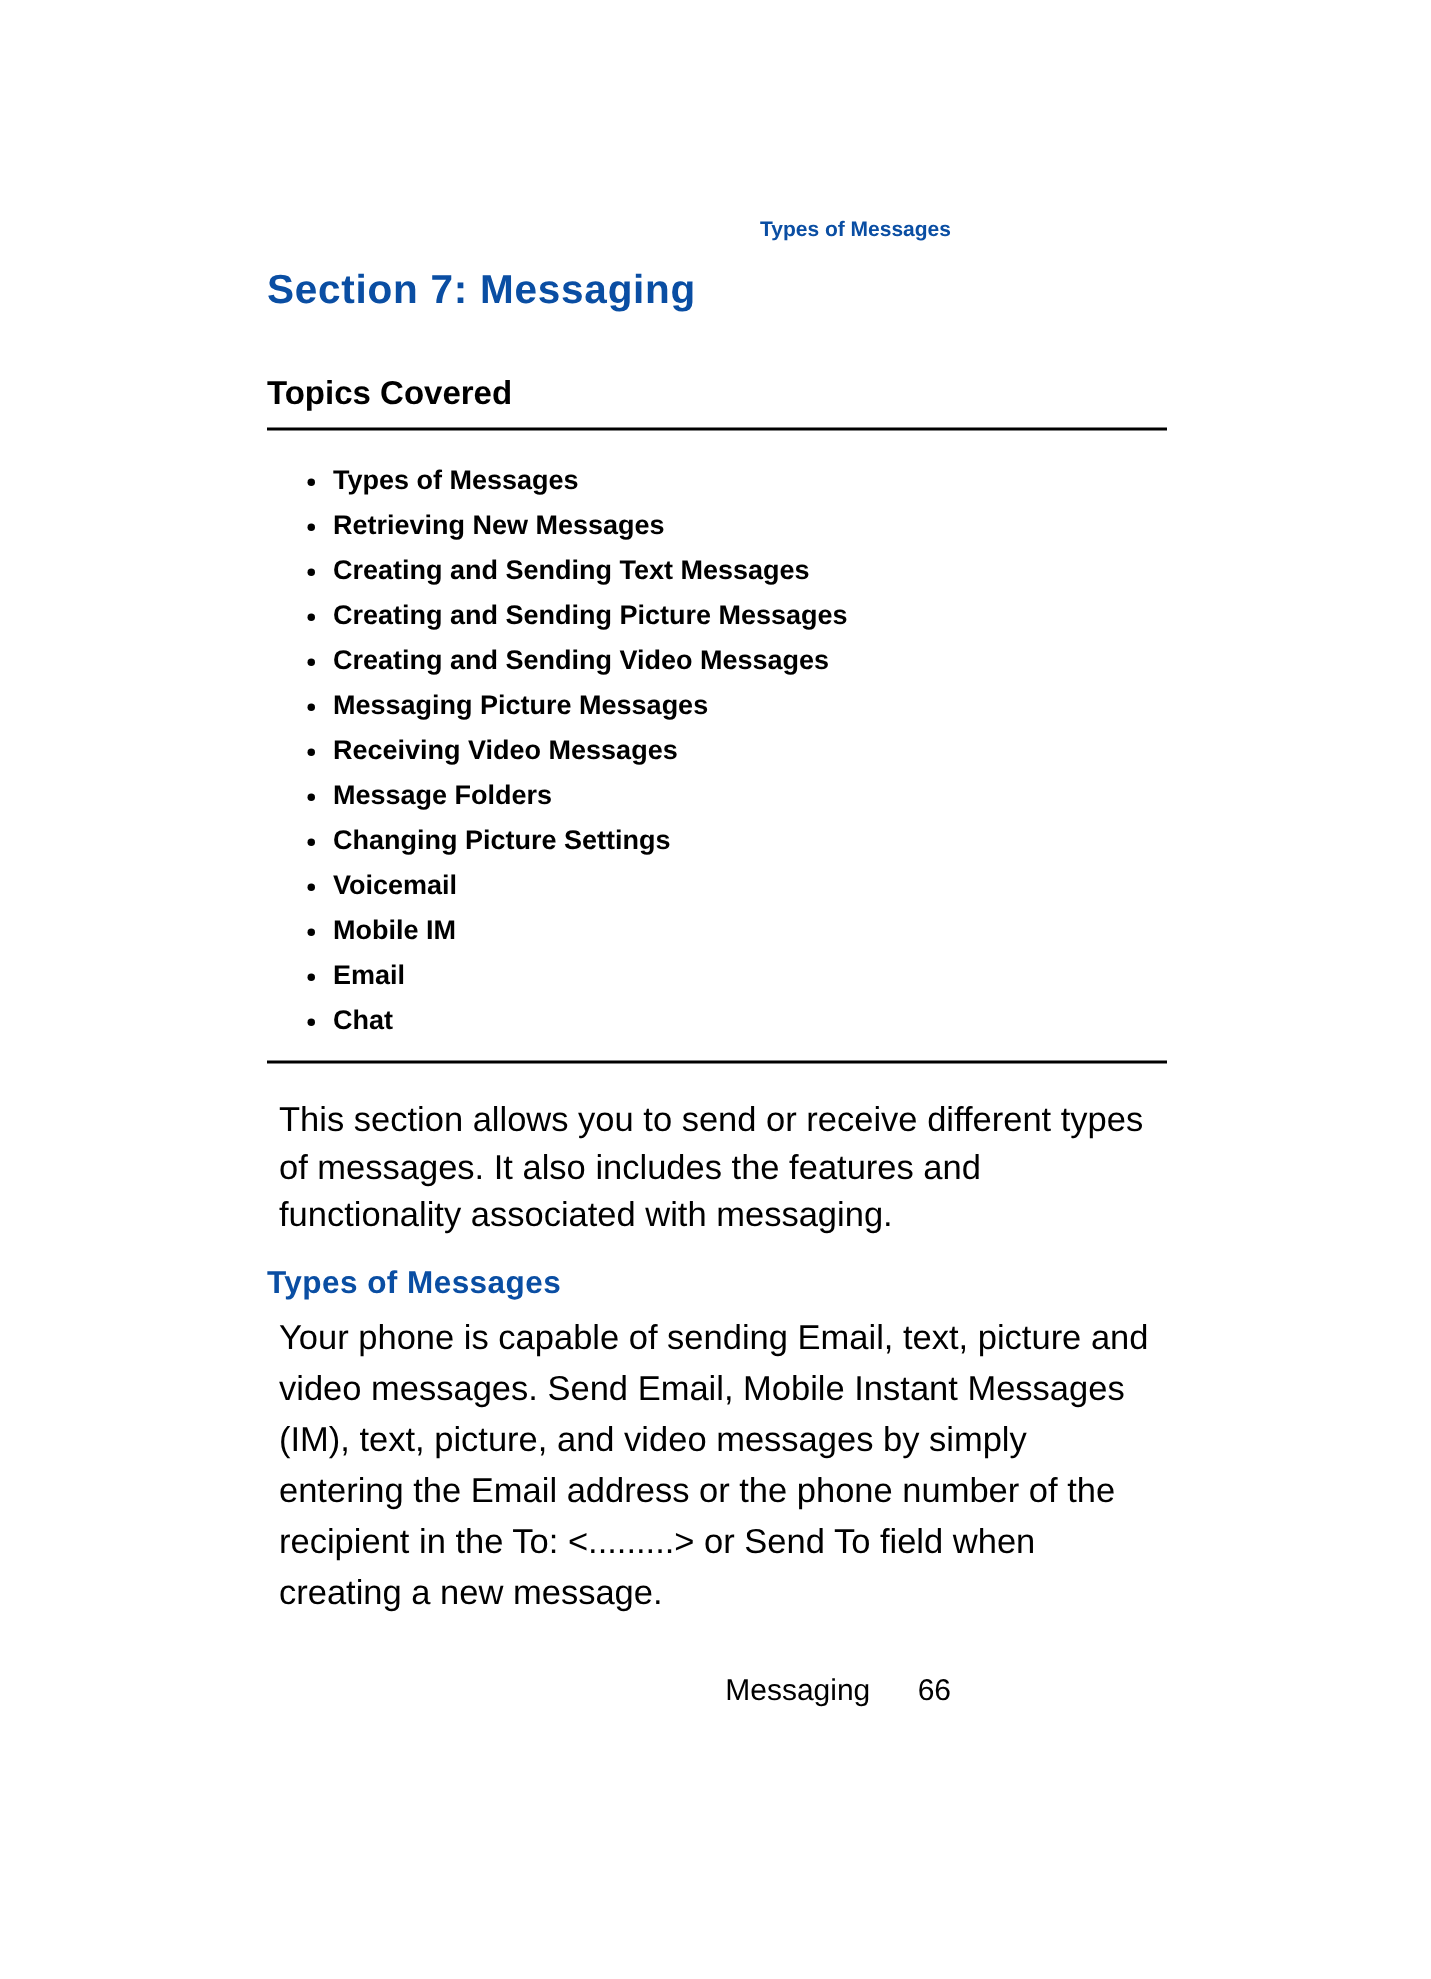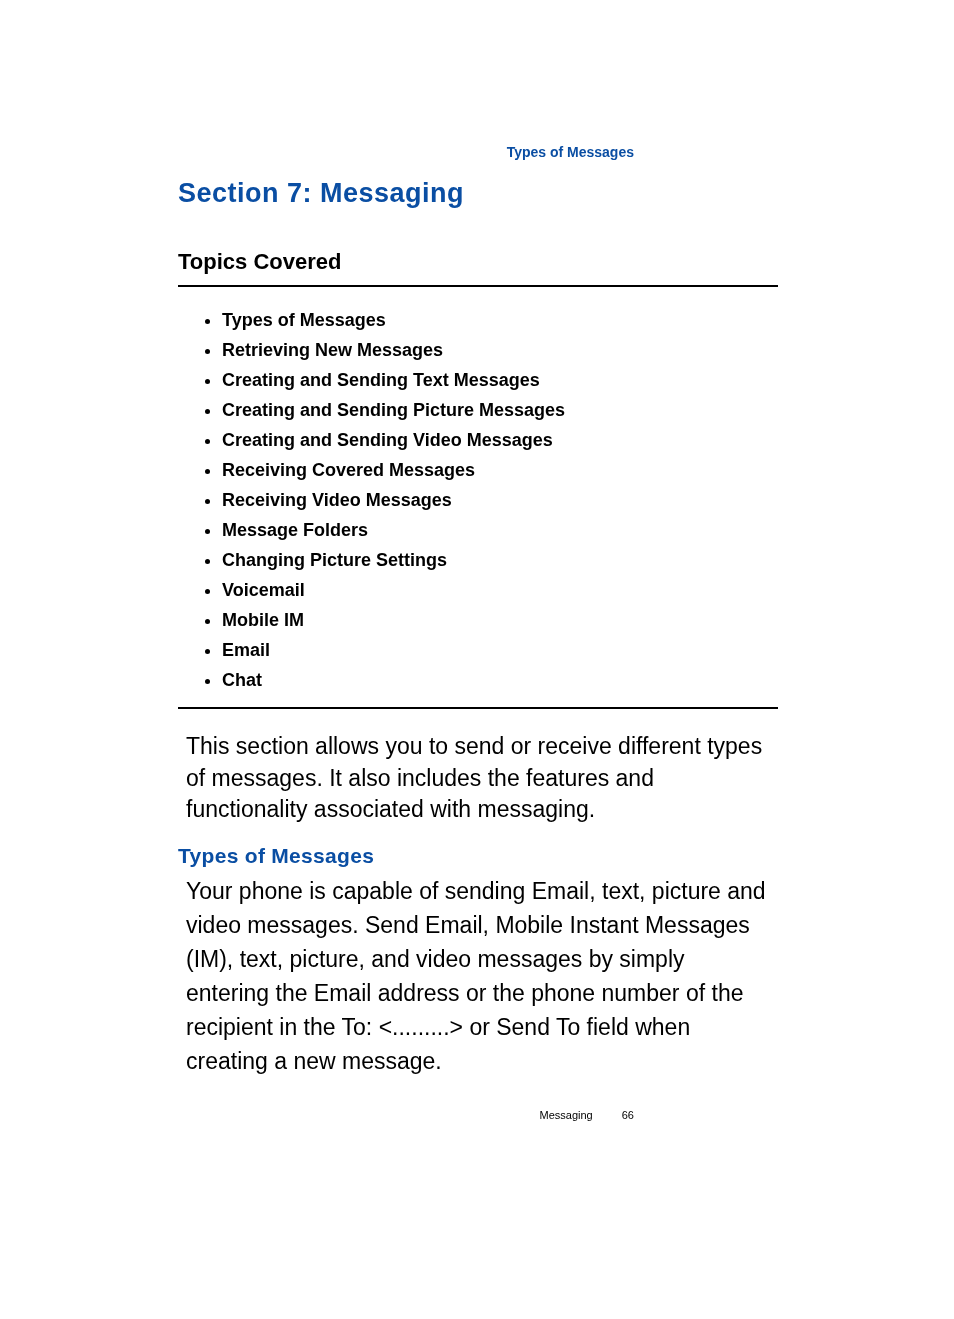--- a/index.html
+++ b/index.html
@@ -72,23 +72,23 @@
     letter-spacing:0.3px;
   }
   .body-text{
     font-size:23px;
     line-height:1.48;
     margin:0 8px 0 8px;
     font-weight:400;
   }
   .footer{
     position:absolute;
-    bottom:198px;
+    bottom:180px;
     right:176px;
-    font-size:11px;
+    font-size:20px;
     color:#000;
   }
   .footer .label{margin-right:26px;}
 </style>
 </head>
 <body>
 
 <div class="page">
 
   <div class="running-head">Types of Messages</div>
@@ -99,21 +99,21 @@
 
     <p class="topics-label">Topics Covered</p>
     <hr class="rule">
 
     <ul class="topics">
       <li>Types of Messages</li>
       <li>Retrieving New Messages</li>
       <li>Creating and Sending Text Messages</li>
       <li>Creating and Sending Picture Messages</li>
       <li>Creating and Sending Video Messages</li>
-      <li>Receiving Covered Messages</li>
+      <li>Messaging Picture Messages</li>
       <li>Receiving Video Messages</li>
       <li>Message Folders</li>
       <li>Changing Picture Settings</li>
       <li>Voicemail</li>
       <li>Mobile IM</li>
       <li>Email</li>
       <li>Chat</li>
     </ul>
 
     <hr class="rule compact">

